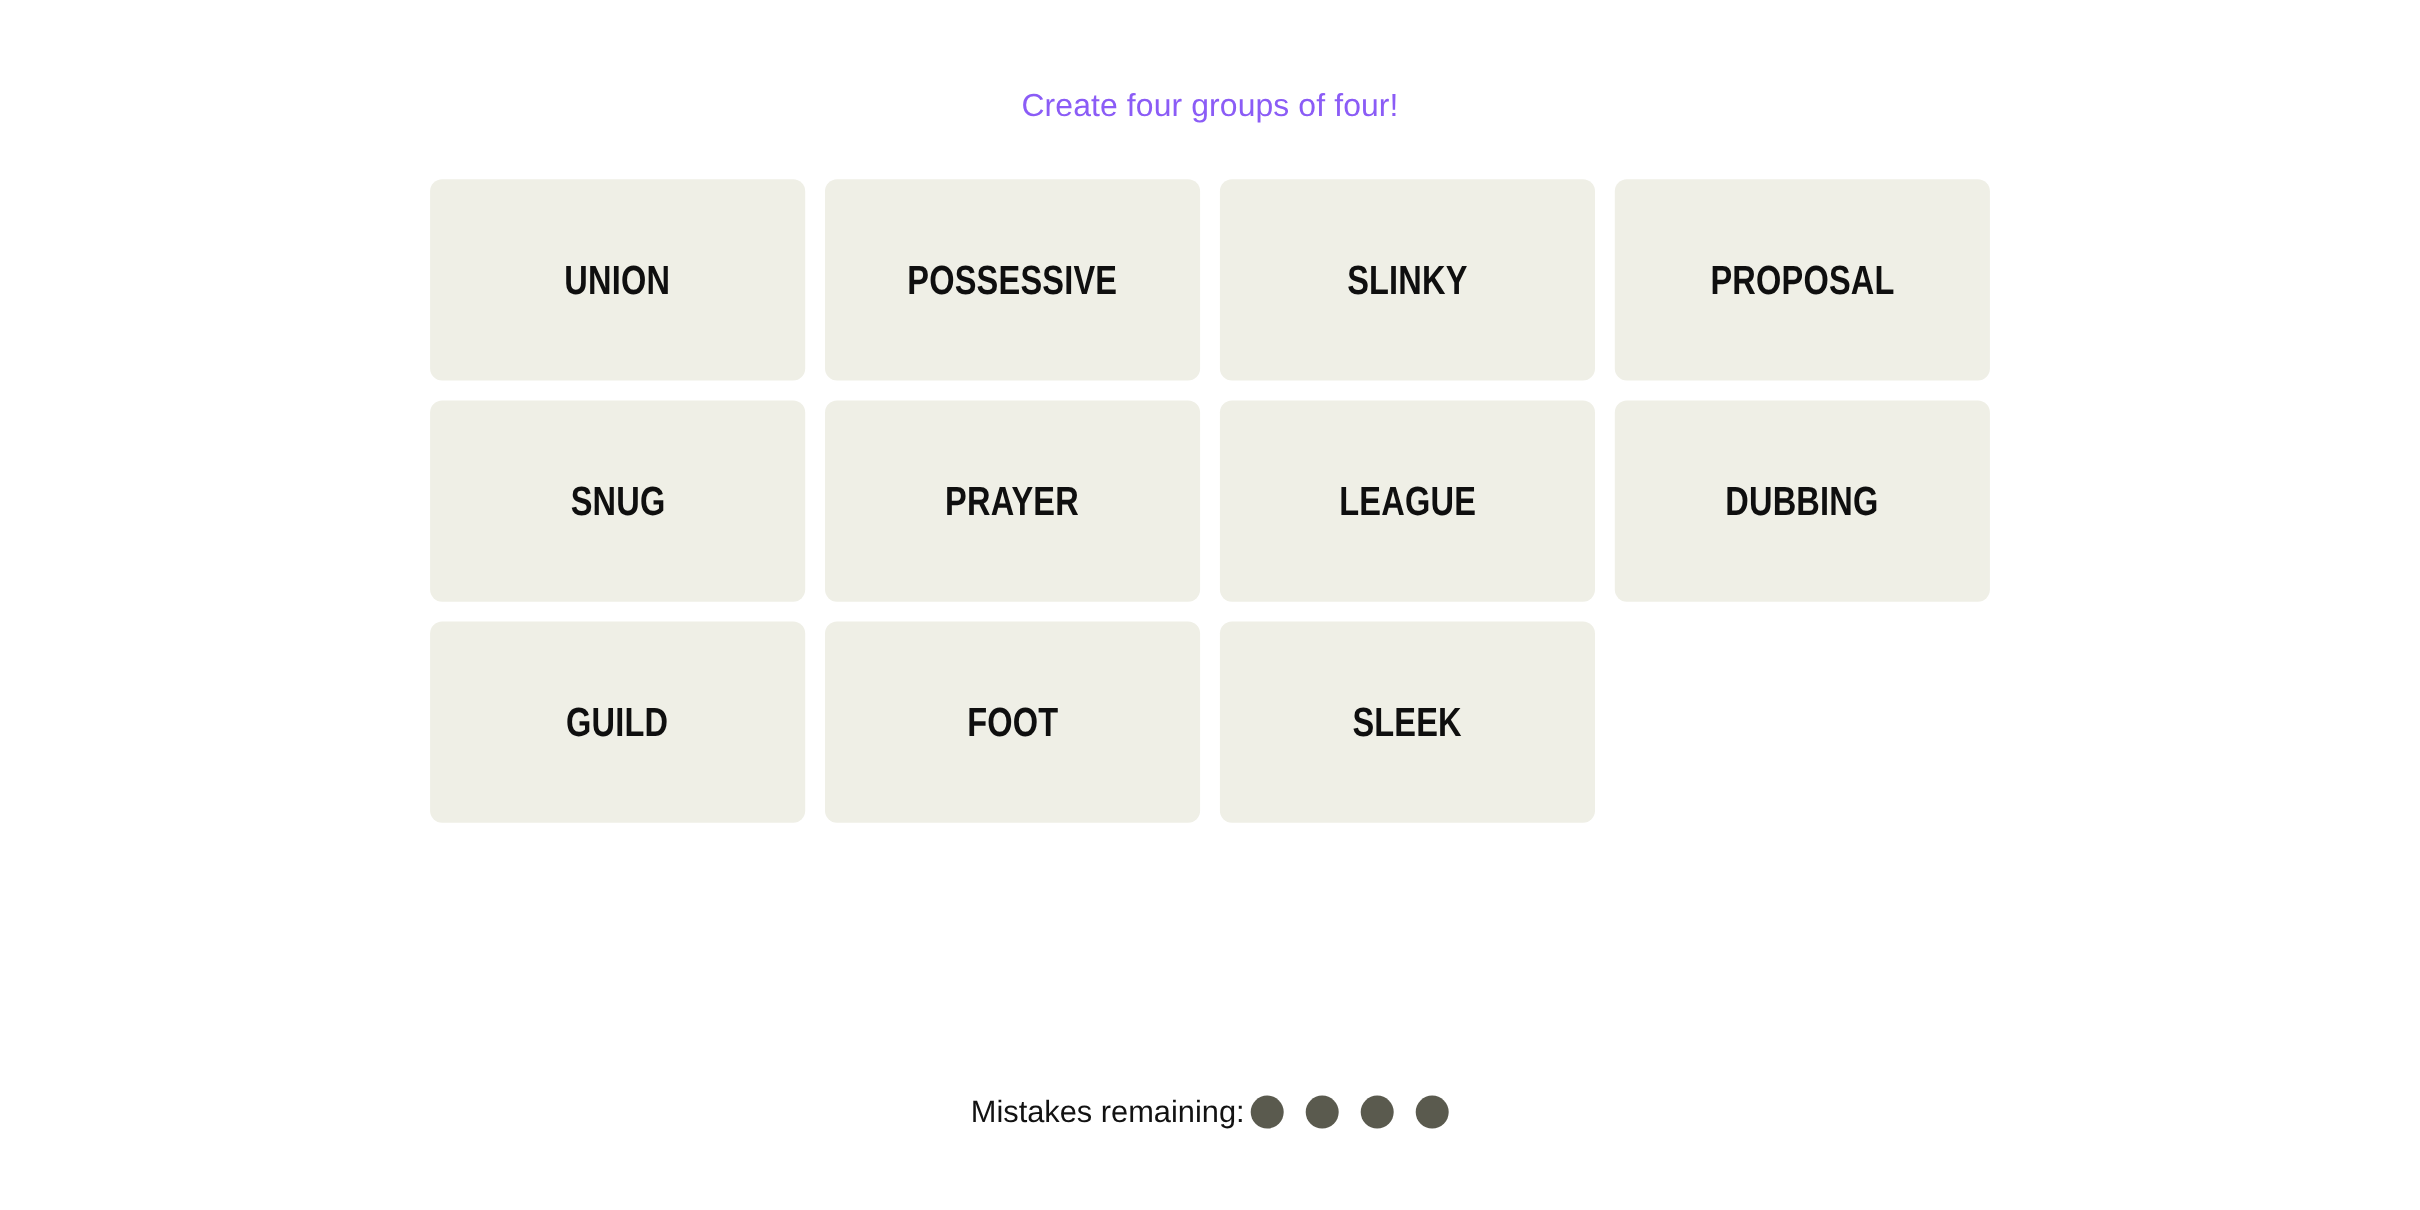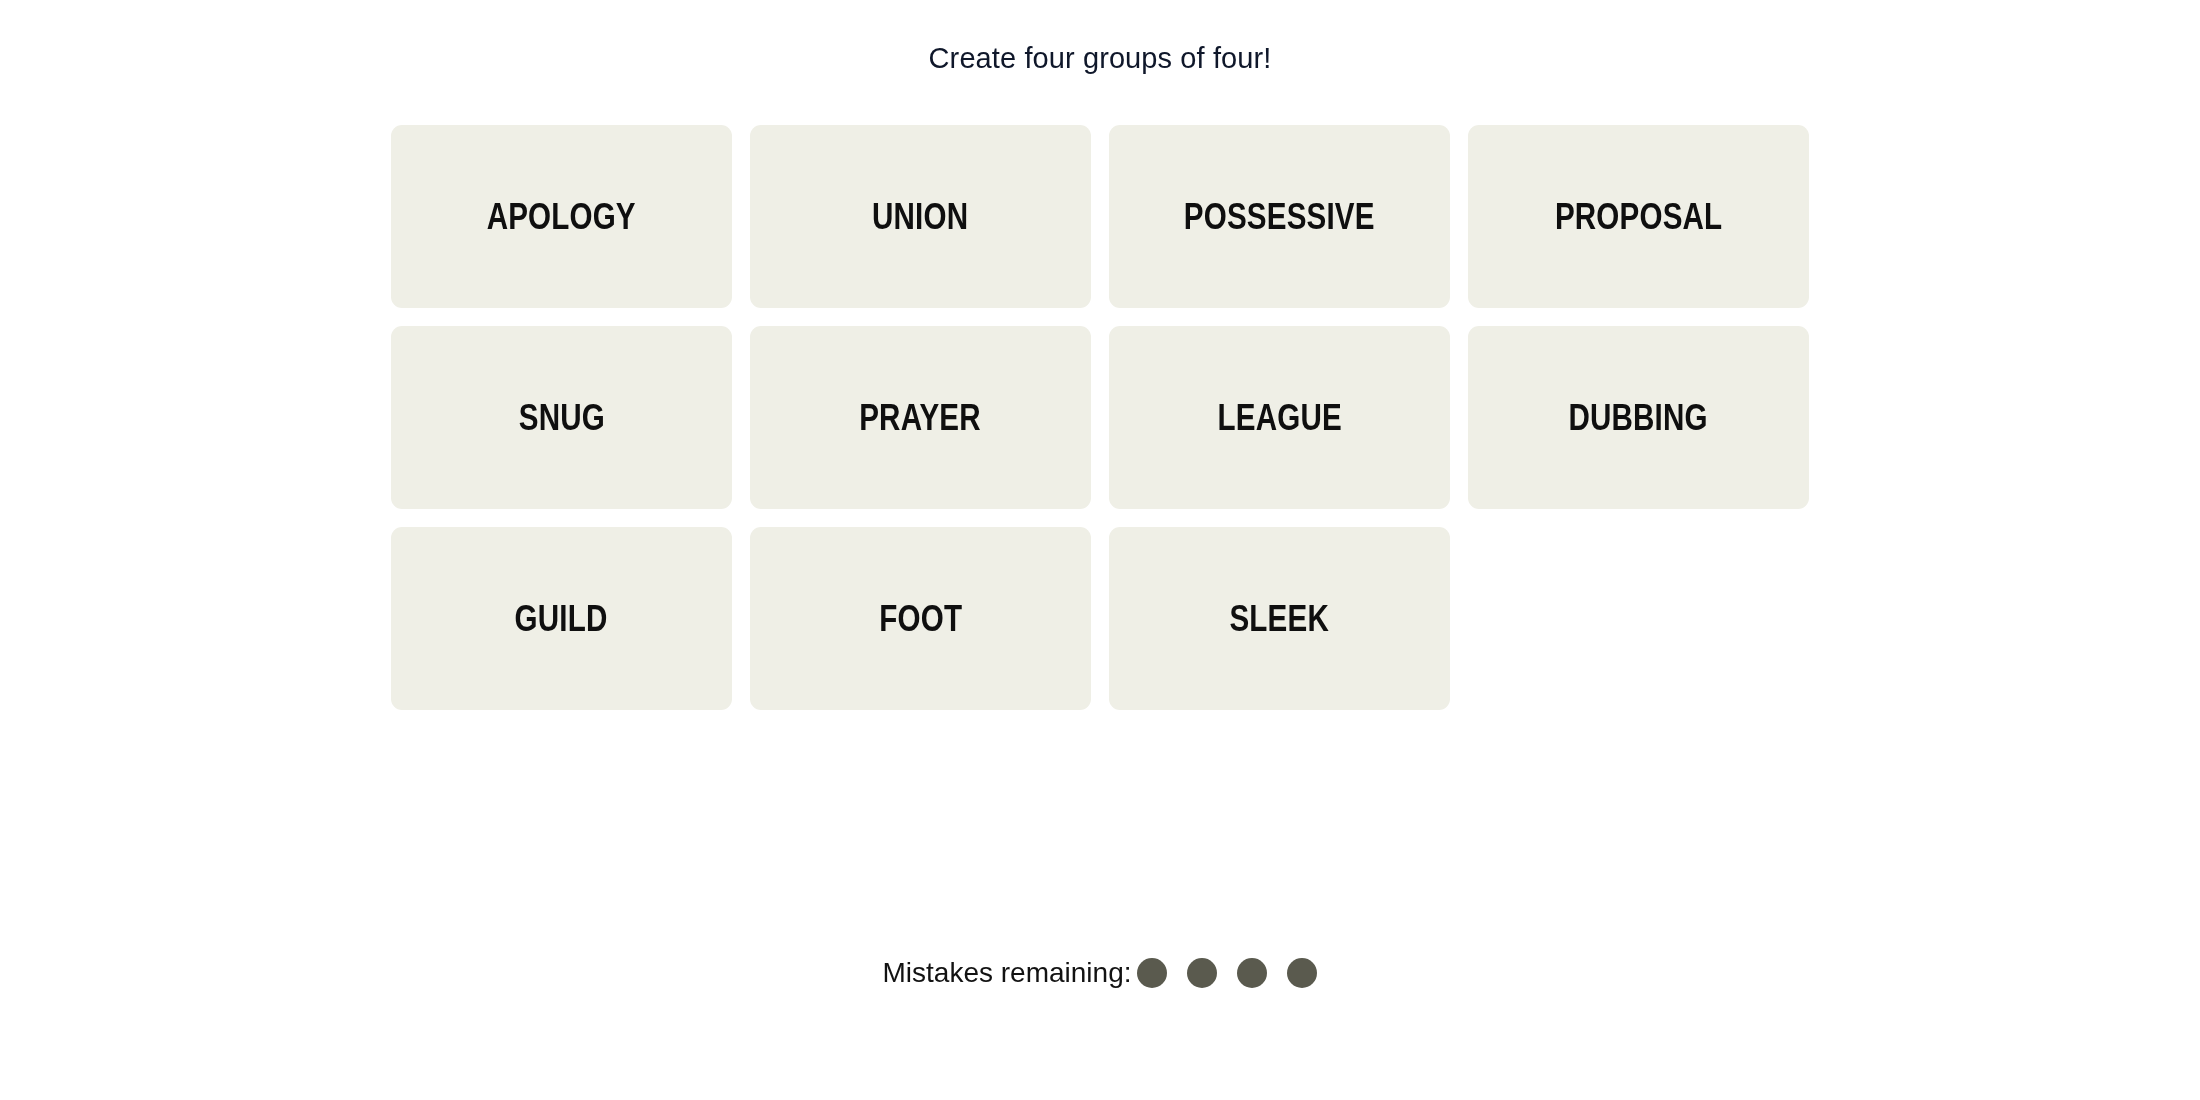--- a/index.html
+++ b/index.html
@@ -20,24 +20,24 @@
     height: 1100px;
     position: relative;
     display: flex;
     flex-direction: column;
     align-items: center;
     box-sizing: border-box;
   }
 
   
   .prompt {
-    margin-top: 44px;
+    margin-top: 82px;
     font-size: 29px;
     font-weight: 400;
-    color: #0f172a;
+    color: #8b5cf6;
     letter-spacing: 0.1px;
     line-height: 1;
     text-align: center;
     white-space: nowrap;
   }
 
   
   .grid-wrap {
     margin-top: 52px;
     width: 1418px;
@@ -109,29 +109,29 @@
 </head>
 <body>
 
 <div id="game-root">
 
   <div class="prompt">Create four groups of four!</div>
 
   <div class="grid-wrap">
     <div class="grid">
 
-      <button class="tile">
-        <span class="tile-label">APOLOGY</span>
-      </button>
 
       <button class="tile">
         <span class="tile-label">UNION</span>
       </button>
       <button class="tile">
         <span class="tile-label">POSSESSIVE</span>
+      </button>
+      <button class="tile">
+        <span class="tile-label">SLINKY</span>
       </button>
 
       <button class="tile">
         <span class="tile-label">PROPOSAL</span>
       </button>
       <button class="tile">
         <span class="tile-label">SNUG</span>
       </button>
       <button class="tile">
         <span class="tile-label">PRAYER</span>

